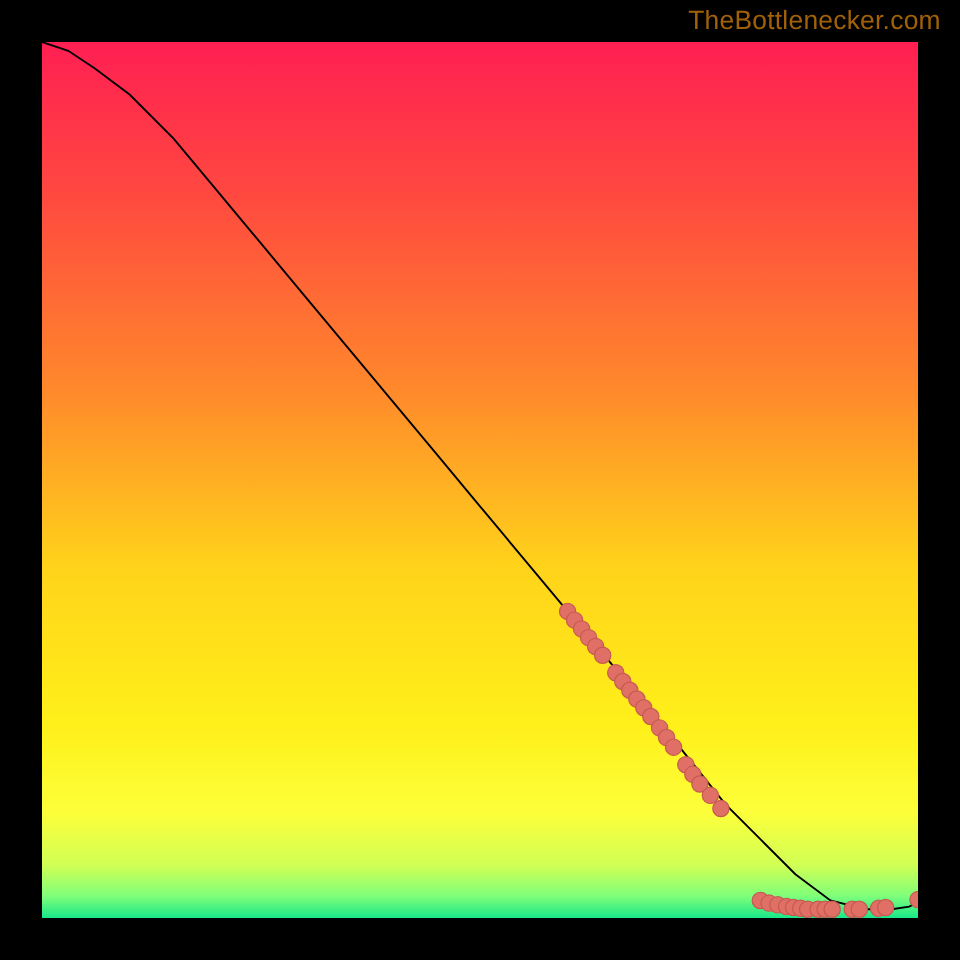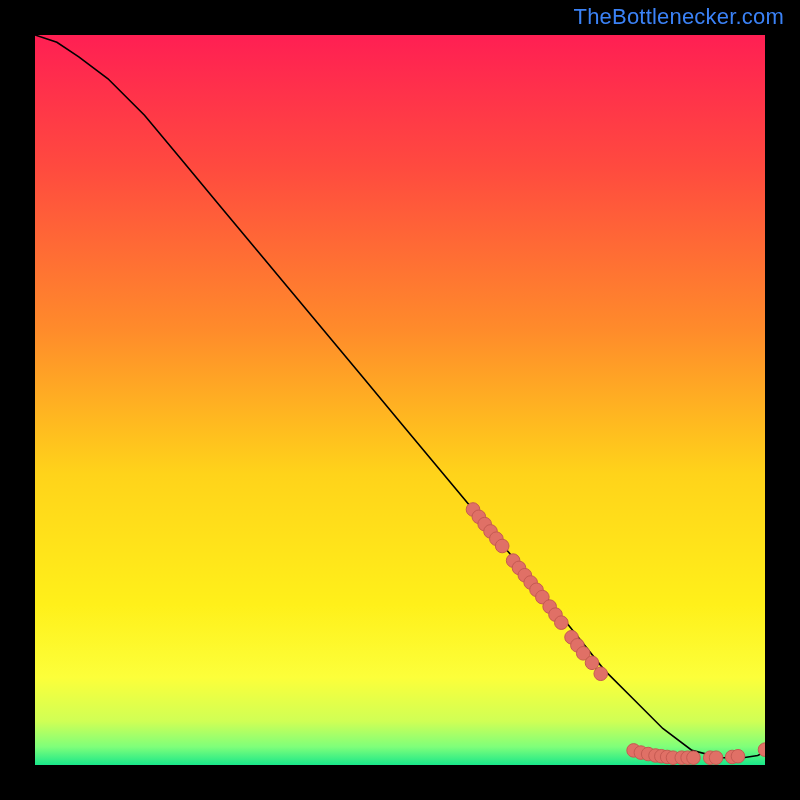--- a/index.html
+++ b/index.html
@@ -14,21 +14,21 @@
   .stage {
     position: relative;
     width: 800px;
     height: 800px;
     background: #000000;
   }
   .attribution {
     position: absolute;
     top: 4px;
     right: 16px;
-    color: #3b82f6;
+    color: #a16207;
     font-size: 22px;
     letter-spacing: 0.2px;
     font-weight: 400;
   }
   .plot {
     position: absolute;
     left: 35px;
     top: 35px;
     width: 730px;
     height: 730px;

